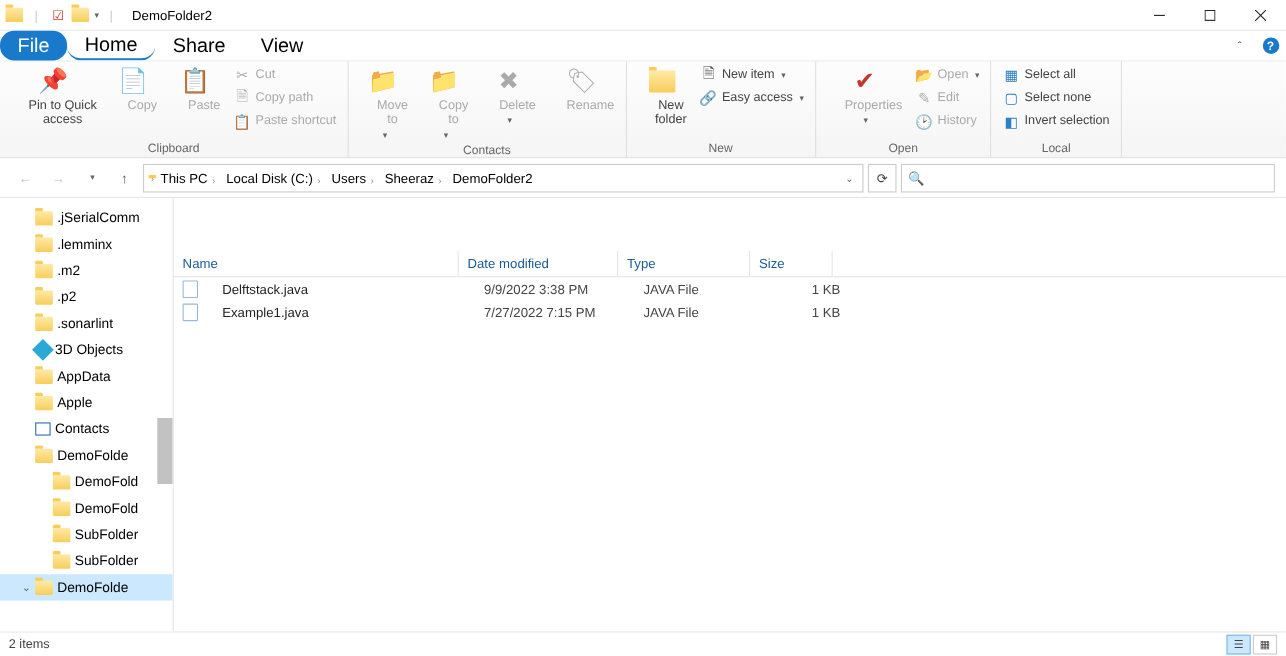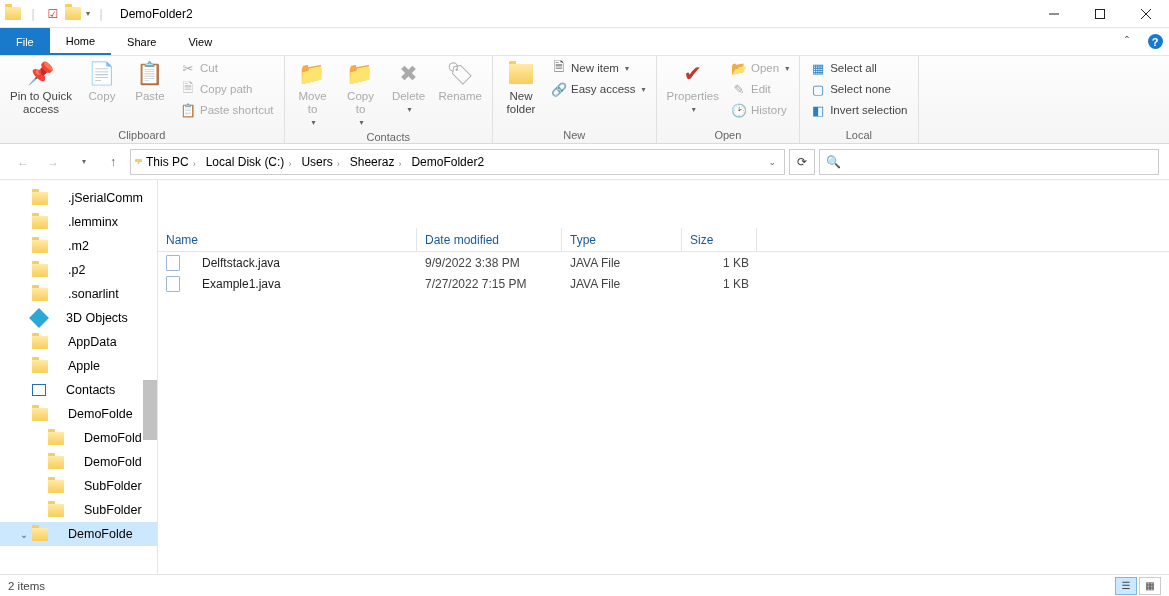--- a/index.html
+++ b/index.html
@@ -8,36 +8,36 @@
     
     .titlebar { height: 28px; display: flex; align-items: center; background: #fff; border-bottom: 1px solid #e5e5e5; }
     .titlebar-left { display: flex; align-items: center; padding-left: 4px; gap: 2px; }
     .title-icon { width: 18px; height: 18px; display: inline-flex; align-items: center; justify-content: center; }
     .title-text { margin-left: 8px; font-size: 12px; }
     .titlebar-right { margin-left: auto; display: flex; }
     .win-btn { width: 46px; height: 28px; display: flex; align-items: center; justify-content: center; cursor: pointer; }
 
     
     .menu-tabs { height: 28px; display: flex; align-items: stretch; background: #fff; border-bottom: 1px solid #e5e5e5; }
-    .menu-tab { padding: 12px 16px; display: flex; align-items: center; cursor: pointer; font-size: 11px; }
+    .menu-tab { padding: 12px 16px; display: flex; align-items: center; cursor: pointer; font-size: 18px; border-radius: 13px; }
     .menu-tab.file { background: #1979ca; color: #fff; }
     .menu-tab.active { border-bottom: 2px solid #1979ca; }
     .expand-btn { margin-left: auto; width: 28px; display: flex; align-items: center; justify-content: center; cursor: pointer; color: #555; }
     .help-btn { width: 28px; display: flex; align-items: center; justify-content: center; cursor: pointer; }
     .help-icon { width: 15px; height: 15px; border-radius: 50%; background: #1979ca; color: #fff; font-size: 11px; font-weight: bold; display: flex; align-items: center; justify-content: center; }
 
     
     .ribbon { height: 88px; display: flex; background: linear-gradient(#fdfdfd,#f5f5f5); border-bottom: 1px solid #dadada; }
     .ribbon-group { display: flex; flex-direction: column; border-right: 1px solid #e0e0e0; padding: 2px 6px 0 6px; }
     .ribbon-group-items { flex: 1; display: flex; align-items: flex-start; gap: 4px; }
     .ribbon-group-label { text-align: center; font-size: 11px; color: #666; padding: 2px 0; }
     .rbtn { display: flex; flex-direction: column; align-items: center; justify-content: flex-start; padding: 2px 4px; gap: 2px; cursor: pointer; color: #444; min-width: 44px; }
     .rbtn.disabled { color: #aaa; cursor: default; }
     .rbtn-icon { width: 28px; height: 28px; display: flex; align-items: center; justify-content: center; font-size: 22px; }
-    .rbtn-label { font-size: 11.5px; text-align: center; line-height: 1.15; }
+    .rbtn-label { font-size: 11.5px; text-align: center; line-height: 1.15; margin-left: 16px; }
     .rbtn-col { display: flex; flex-direction: column; gap: 1px; }
     .rbtn-sm { display: flex; align-items: center; gap: 4px; padding: 2px 4px; cursor: pointer; color: #444; }
     .rbtn-sm.disabled { color: #aaa; cursor: default; }
     .rbtn-sm-icon { width: 16px; height: 16px; display: flex; align-items: center; justify-content: center; font-size: 13px; }
     .rbtn-sm-label { font-size: 11.5px; white-space: nowrap; }
     .caret { font-size: 8px; color: #666; margin-left: 2px; }
 
     
     .addr-row { height: 36px; display: flex; align-items: center; padding: 4px 10px; gap: 4px; background: #fff; border-bottom: 1px solid #e5e5e5; }
     .nav-btn { width: 26px; height: 26px; display: flex; align-items: center; justify-content: center; color: #555; cursor: pointer; border-radius: 3px; }
@@ -48,41 +48,41 @@
     .addr-drop { margin-left: auto; color: #666; padding: 0 4px; cursor: pointer; font-size: 9px; }
     .refresh-btn { width: 26px; height: 26px; border: 1px solid #ccc; display: flex; align-items: center; justify-content: center; cursor: pointer; color: #444; }
     .search-box { width: 340px; border: 1px solid #ccc; height: 26px; display: flex; align-items: center; padding: 0 6px; gap: 6px; }
     .search-box input { flex: 1; border: none; outline: none; font-size: 12px; }
     .search-box input::placeholder { color: #888; }
 
     
     .content { display: flex; height: calc(596px - 28px - 28px - 88px - 36px - 22px); }
     .tree { width: 158px; overflow: hidden; border-right: 1px solid #e5e5e5; position: relative; background: #fff; padding-top: 6px; }
     .tree-scroll { position: absolute; right: 0; top: 200px; width: 14px; height: 60px; background: #c2c2c2; }
-    .tree-item { height: 24px; display: flex; align-items: center; gap: 20px; padding-left: 32px; font-size: 12.5px; cursor: pointer; white-space: nowrap; }
+    .tree-item { height: 24px; display: flex; align-items: center; gap: 4px; padding-left: 32px; font-size: 12.5px; cursor: pointer; white-space: nowrap; }
     .tree-item.selected { background: #cce8ff; }
     .tree-item.sub { padding-left: 48px; }
     .folder-ic { width: 16px; height: 13px; background: linear-gradient(#ffe9a6,#f7ce5b); border-radius: 1px; position: relative; }
     .folder-ic::before { content: ''; position: absolute; top: -3px; left: 0; width: 7px; height: 3px; background: #f7ce5b; border-radius: 1px 1px 0 0; }
     .obj3d-ic { width: 14px; height: 14px; background: #2aa8d6; transform: rotate(45deg); }
     .contacts-ic { width: 14px; height: 12px; border: 1px solid #2b6db0; background: #fff; }
     .tree-expand { width: 12px; color: #666; font-size: 10px; text-align: center; position: absolute; left: 18px; }
 
     .filelist { flex: 1; display: flex; flex-direction: column; }
     .list-header { height: 24px; display: flex; align-items: center; border-bottom: 1px solid #e5e5e5; margin-top: 48px; }
     .col { padding: 0 8px; font-size: 12px; color: #1a5a99; border-right: 1px solid #e5e5e5; height: 100%; display: flex; align-items: center; cursor: pointer; }
     .col-name { width: 259px; }
     .col-date { width: 145px; }
     .col-type { width: 120px; }
     .col-size { width: 75px; justify-content: flex-start; }
     .list-rows { flex: 1; }
     .list-row { height: 21px; display: flex; align-items: center; cursor: pointer; font-size: 12px; color: #222; }
     .cell { padding: 0 8px; display: flex; align-items: center; gap: 22px; }
     .cell-name { width: 259px; }
-    .cell-date { width: 145px; color: #444; }
+    .cell-date { width: 145px; color: #444; margin-left: 15px; }
     .cell-type { width: 120px; color: #444; }
     .cell-size { width: 75px; justify-content: flex-end; color: #444; }
     .file-ic { width: 14px; height: 16px; background: #fff; border: 1px solid #9ab8d6; border-radius: 1px; position: relative; }
 
     
     .statusbar { height: 22px; border-top: 1px solid #e5e5e5; display: flex; align-items: center; padding: 0 8px; font-size: 11.5px; color: #444; }
     .view-btns { margin-left: auto; display: flex; gap: 2px; }
     .view-btn { width: 22px; height: 18px; border: 1px solid #ccc; display: flex; align-items: center; justify-content: center; cursor: pointer; font-size: 10px; }
     .view-btn.active { background: #cce8ff; border-color: #7fb6e8; }
   </style>

